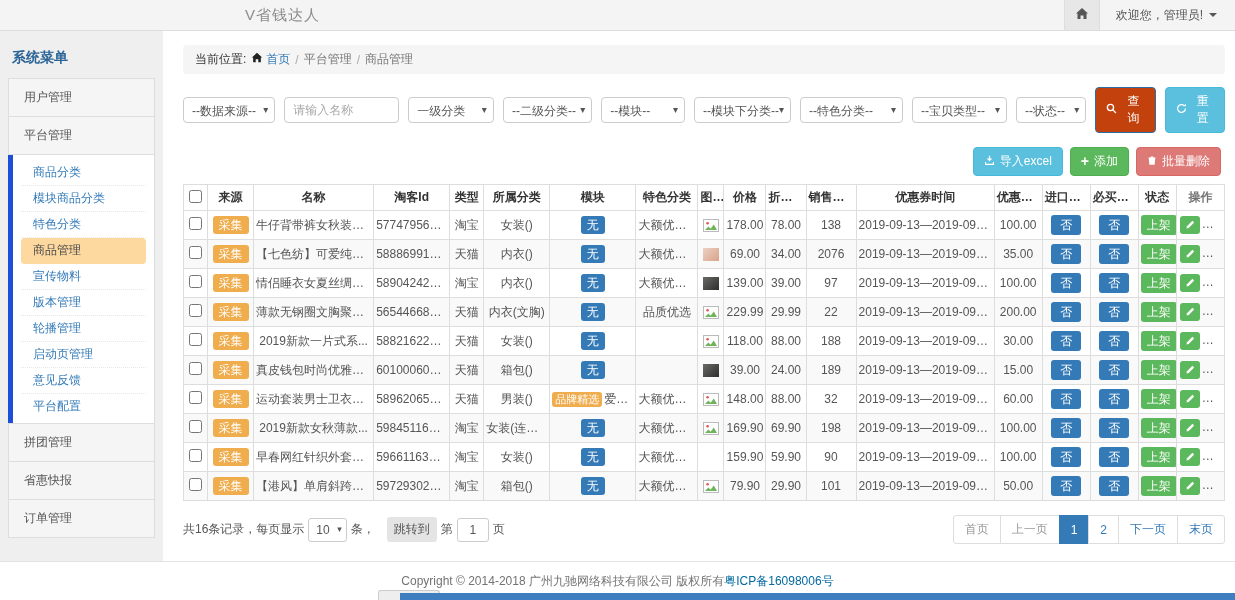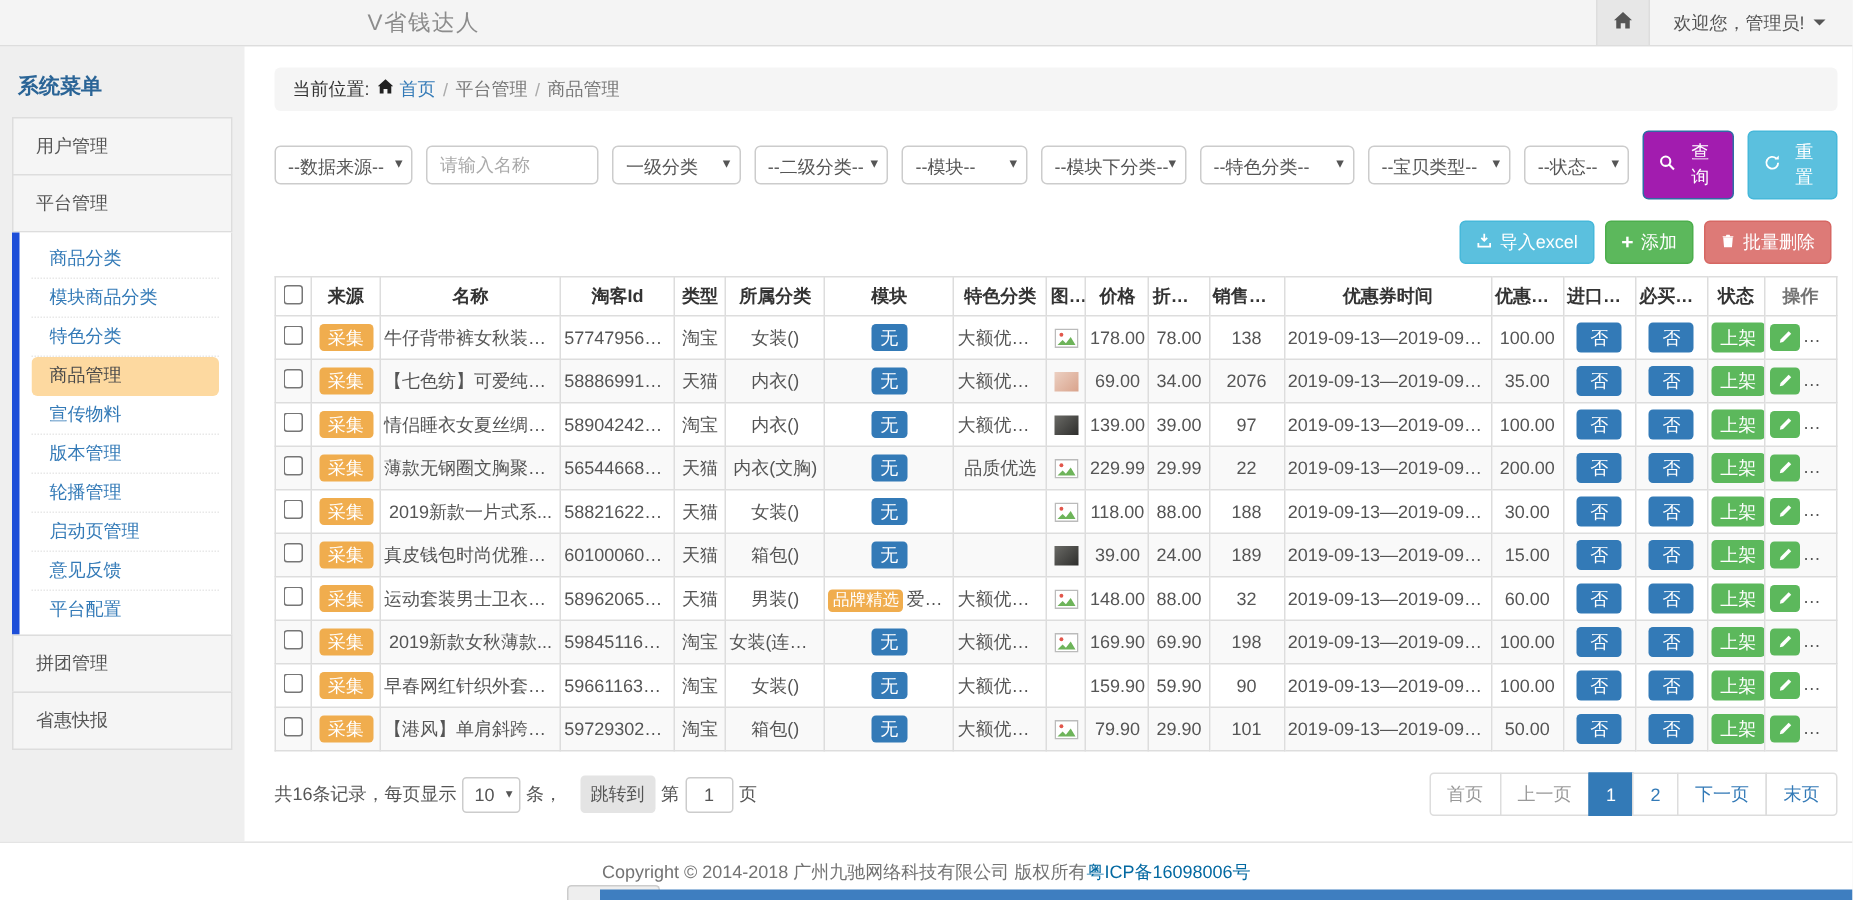--- a/index.html
+++ b/index.html
@@ -33,21 +33,21 @@
   .breadcrumb .sep { color:#aaa; }
 
   
   .filters { display:flex; align-items:center; gap:9px; margin-top:13px; flex-wrap:nowrap; }
   .ctrl { height:26px; border:1px solid #ccc; border-radius:4px; background:#fff; font-size:12px; color:#555; }
   .select { position:relative; padding:5px 20px 5px 8px; cursor:pointer; white-space:nowrap; overflow:hidden; }
   .select::after { content:"▾"; position:absolute; right:6px; top:6px; color:#555; font-size:10px; }
   .name-input { width:115px; padding:0 8px; }
   .name-input::placeholder { color:#aaa; }
   .btn { display:inline-flex; align-items:center; gap:5px; color:#fff; border-radius:4px; padding:5px 10px; font-size:12px; cursor:pointer; border:1px solid transparent; }
-  .btn-primary { background:#a21caf; border-color:#2e6da4; }
+  .btn-primary { background:#c2410c; border-color:#2e6da4; }
   .btn-info { background:#5bc0de; border-color:#46b8da; }
   .btn-green { background:#5cb85c; border-color:#4cae4c; }
   .btn-salmon { background:#dd7a77; border-color:#d66763; }
   .plus::before { content:"+"; font-weight:bold; font-size:14px; line-height:10px; }
 
   
   .toolbar { display:flex; justify-content:flex-end; gap:7px; margin:14px 4px 8px; }
 
   
   table { width:100%; border-collapse:collapse; table-layout:fixed; margin-top:2px; }
@@ -126,20 +126,21 @@
           <a class="menu-link active">商品管理</a>
           <a class="menu-link">宣传物料</a>
           <a class="menu-link">版本管理</a>
           <a class="menu-link">轮播管理</a>
           <a class="menu-link">启动页管理</a>
           <a class="menu-link">意见反馈</a>
           <a class="menu-link">平台配置</a>
         </div>
         <div class="menu-header">拼团管理</div>
         <div class="menu-header">省惠快报</div>
+        <div class="menu-header">订单管理</div>
       </div>
   </div>
 
   <div class="content">
 
     <div class="breadcrumb">
       <span class="prefix">当前位置:</span>
       <span class="home-link">
         <span>
           <svg width="12" height="12" viewBox="0 0 14 14">

